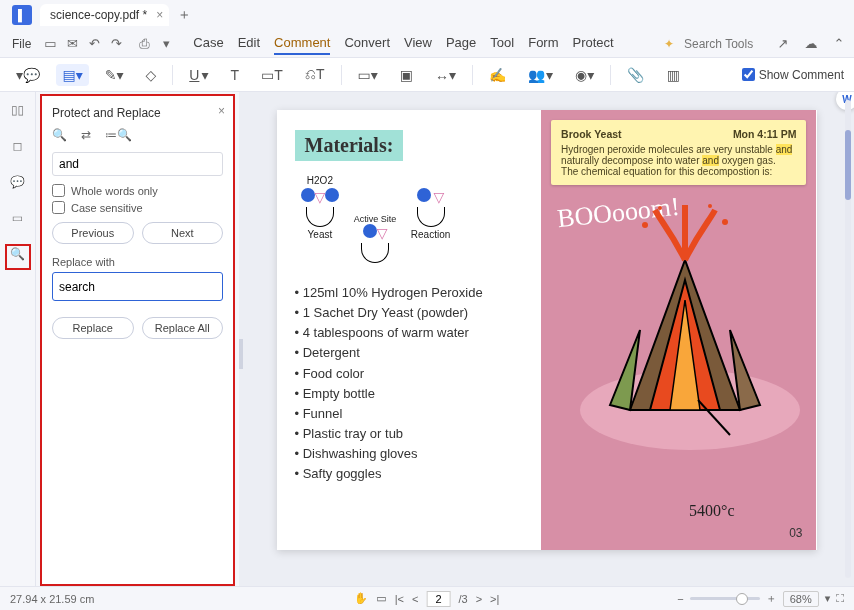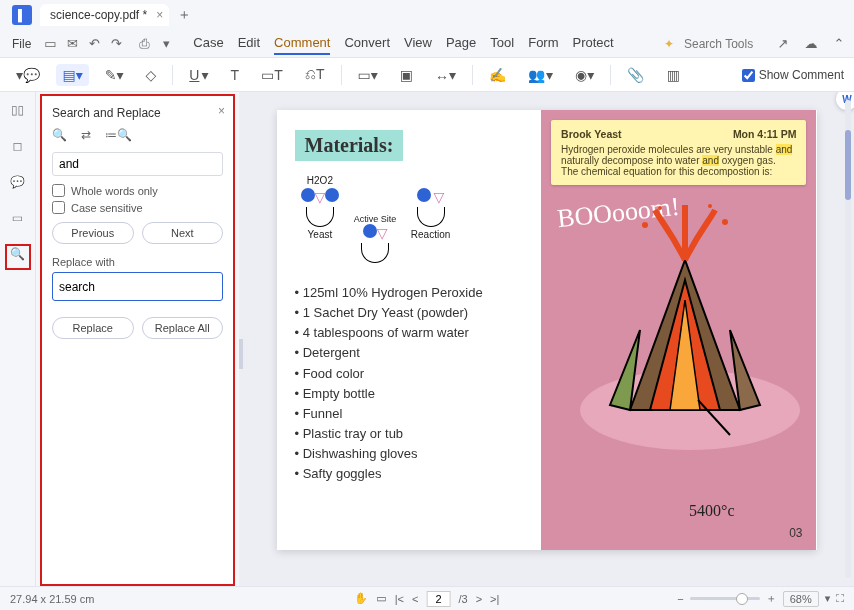--- a/index.html
+++ b/index.html
@@ -15,21 +15,21 @@
   .menubar .file { font-size:12px; color:#444; padding:0 6px; }
   .toolicon { width:18px; text-align:center; color:#666; font-size:13px; cursor:pointer;}
   .menus { display:flex; gap:14px; margin-left:14px; }
   .menu { font-size:13px; color:#444; padding:3px 0; cursor:pointer;}
   .menu.active { color:#a16207; border-bottom:2px solid #2e63d6; font-weight:500;}
   .searchtools { margin-left:auto; display:flex; align-items:center; gap:10px; color:#888;}
   .ribbon { height: 34px; display:flex; align-items:center; background:#fff; border-bottom:1px solid #e3e5ee; padding:0 10px; gap:10px;}
   .ribbon .rbtn { color:#555; font-size:14px; padding:3px 6px; border-radius:4px; cursor:pointer; display:flex;align-items:center;gap:2px;}
   .ribbon .rbtn.active { background:#eaf0ff; color:#2e63d6;}
   .ribbon .sep { width:1px; height:20px; background:#e3e5ee;}
-  .showcomment { display:flex; align-items:flex-end; gap:4px; font-size:12px; color:#444;}
+  .showcomment { display:flex; align-items:center; gap:4px; font-size:12px; color:#444;}
   .showcomment input{ accent-color:#2e63d6;}
   .workspace { display:flex; height: calc(610px - 30px - 28px - 34px - 24px); position:relative;}
   .leftbar { width:36px; background:#f5f6fa; border-right:1px solid #e3e5ee; display:flex; flex-direction:column; align-items:center; padding-top:8px; gap:16px;}
   .leftbar .lb { width:20px; height:20px; color:#777; display:flex;align-items:center;justify-content:center;cursor:pointer;}
   .lb.sel { color:#2e63d6;}
   .sel-box { position:absolute; left:5px; top:152px; width:26px; height:26px; border:2px solid #d41a1a; }
   .panel { width:195px; background:#fff; border:2px solid #d41a1a; margin:2px 4px 0 4px; padding:10px 10px; position:relative;}
   .panel-title { font-size:12px; color:#333; font-weight:500; margin-bottom:8px;}
   .panel-close { position:absolute; right:8px; top:8px; color:#888; cursor:pointer;}
   .panel-icons { display:flex; gap:14px; margin-bottom:10px; color:#666;}
@@ -140,21 +140,21 @@
   <div class="leftbar">
     <span class="lb">▯▯</span>
     <span class="lb">◻</span>
     <span class="lb">💬</span>
     <span class="lb">▭</span>
     <span class="lb sel">🔍</span>
   </div>
   <div class="sel-box"></div>
 
   <div class="panel">
-    <div class="panel-title">Search and Replace</div>
+    <div class="panel-title">Protect and Replace</div>
     <span class="panel-close">×</span>
     <div class="panel-icons">
       <span>🔍</span>
       <span>⇄</span>
       <span>≔🔍</span>
     </div>
     <input class="inp" value="and" style="">
     <label class="chk">
         <input type="checkbox" style="">
         <span>Whole words only</span>

